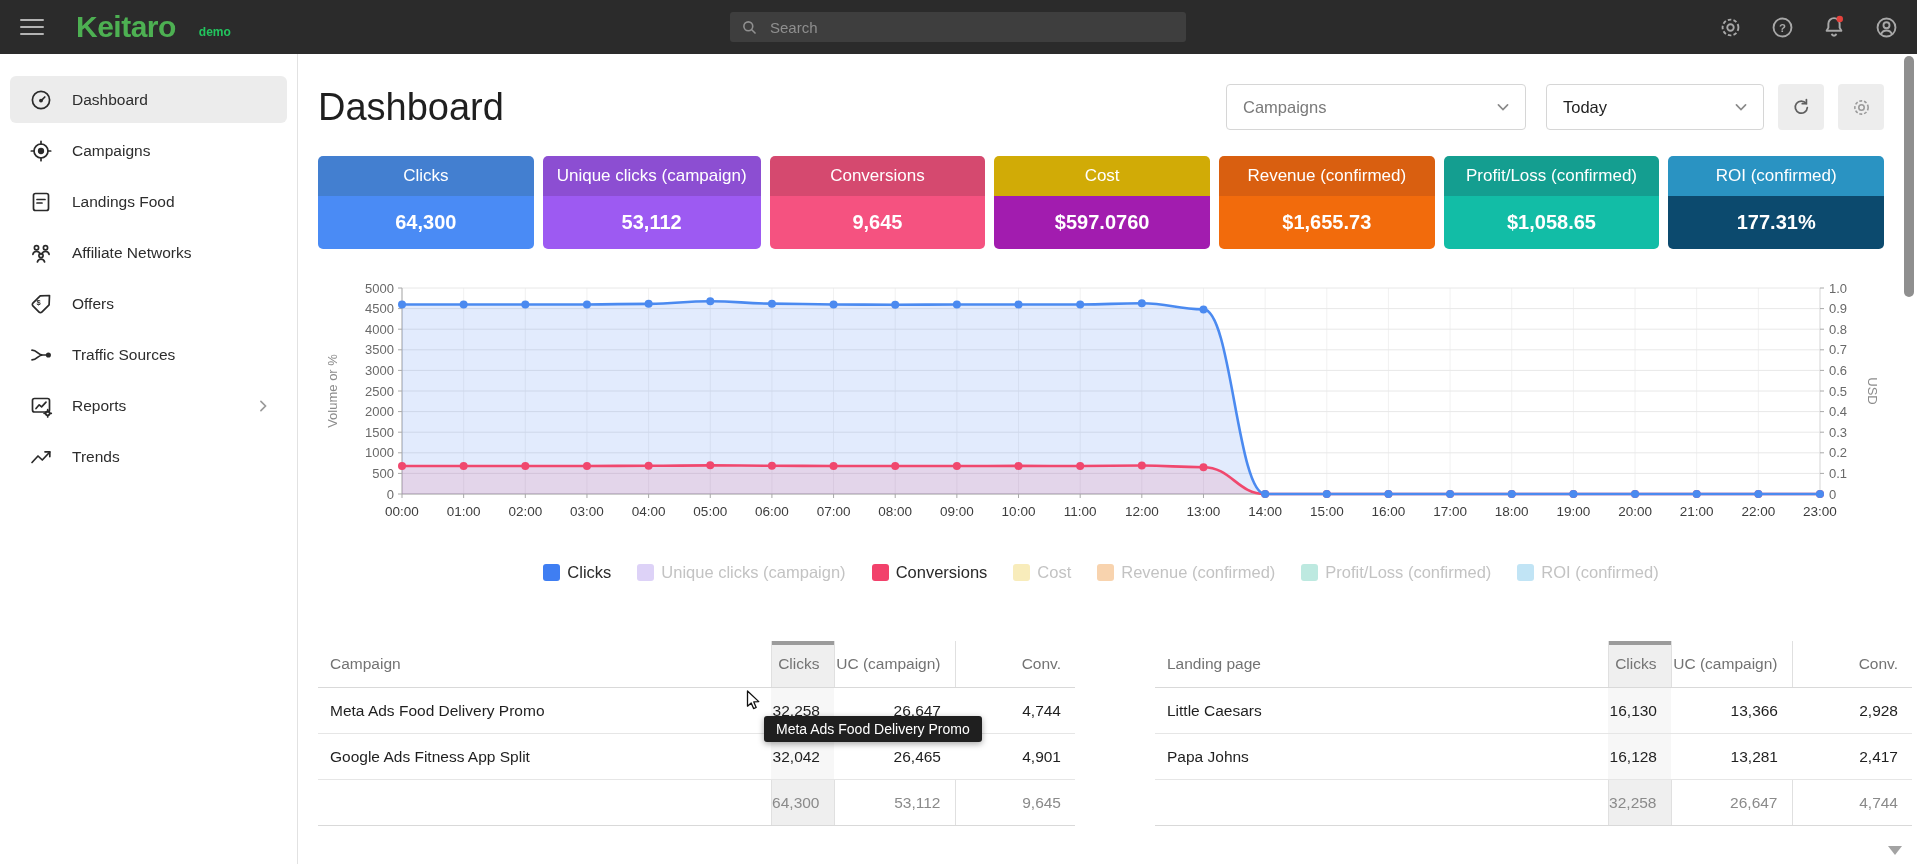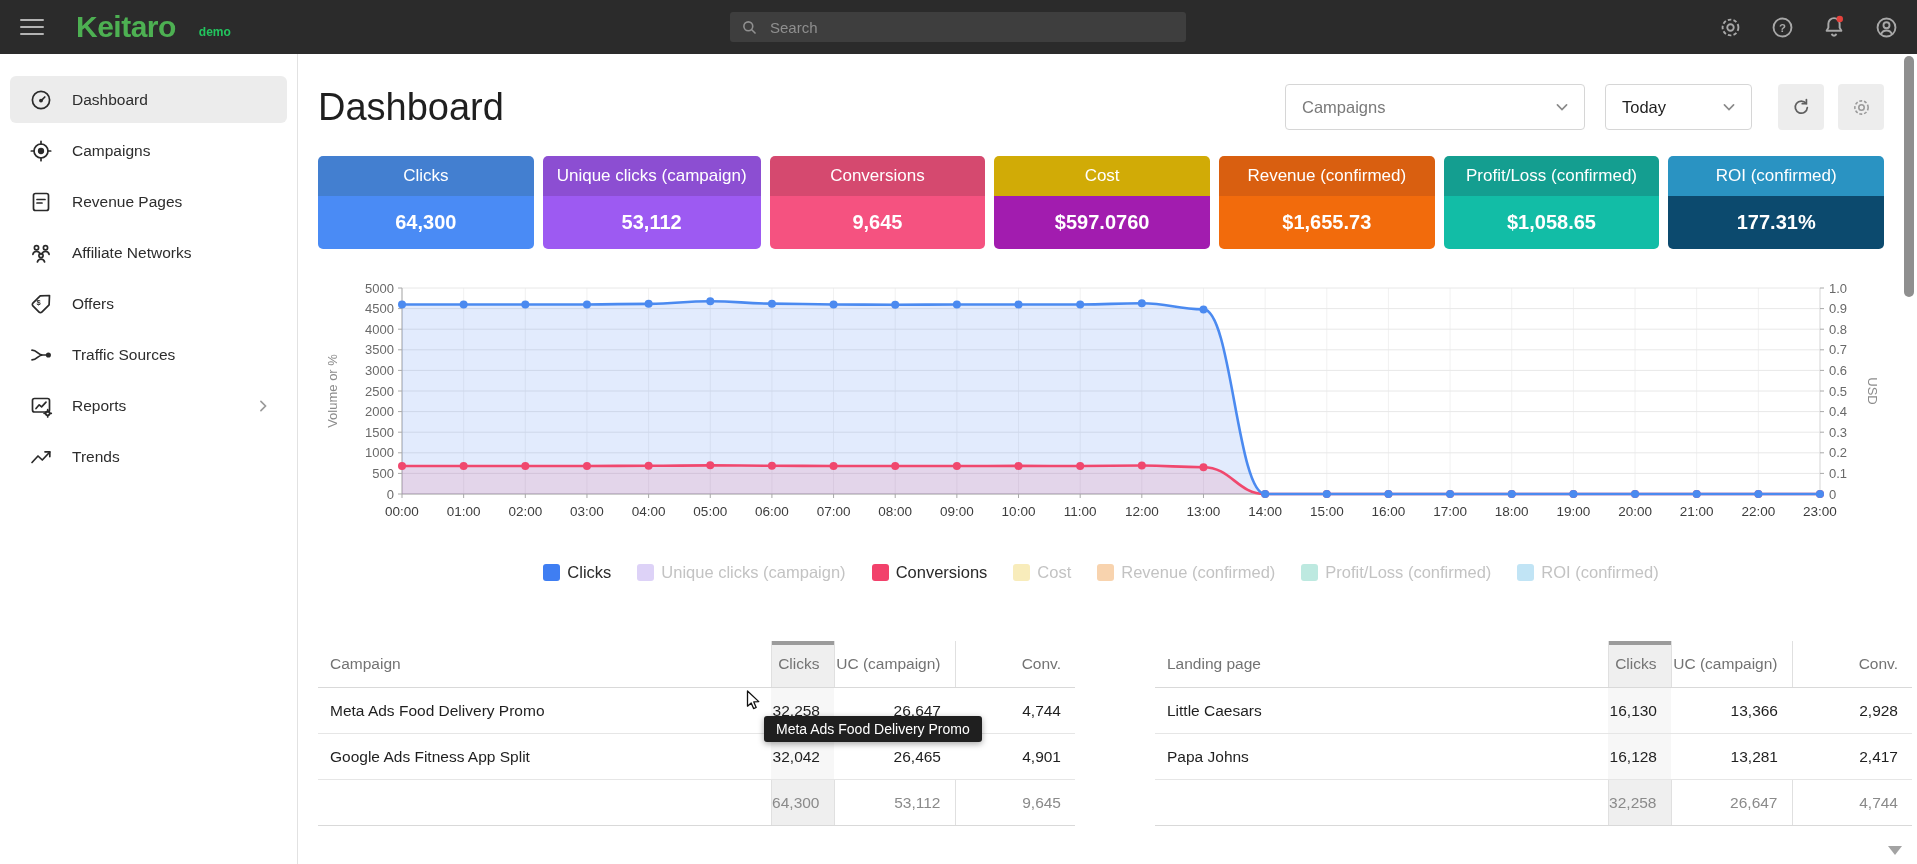--- a/index.html
+++ b/index.html
@@ -34,21 +34,21 @@
   
   .main{position:absolute;left:299px;top:54px;width:1602px;height:810px;box-sizing:border-box;
         padding:0 17px 0 19px;}
   .main-head{display:flex;justify-content:space-between;align-items:center;margin-top:28px;height:50px;}
   h1{margin:0;font-size:38px;font-weight:400;color:#1f1f1f;}
   .controls{display:flex;align-items:center;gap:14px;}
   .select{height:46px;border:1px solid #d6d6d6;border-radius:4px;background:#fff;display:flex;
           align-items:center;justify-content:space-between;padding:0 12px 0 16px;box-sizing:border-box;
           font-size:16.5px;cursor:pointer;}
   .select.campaigns{width:300px;color:#7a7a7a;margin-right:6px;}
-  .select.today{width:147px;color:#1f1f1f;margin-right:12px;}
+  .select.today{width:218px;color:#1f1f1f;}
   .sq-btn{width:46px;height:46px;border:none;border-radius:4px;background:#ededed;display:flex;
           align-items:center;justify-content:center;cursor:pointer;padding:0;}
 
   
   .cards{display:flex;gap:9px;margin-top:24px;height:93px;}
   .card{flex:1 1 0;min-width:max-content;border-radius:5px;overflow:hidden;color:#fff;cursor:pointer;
         display:flex;flex-direction:column;}
   .card-head{height:40px;display:flex;align-items:center;justify-content:center;font-size:17px;
         padding:0 14px;white-space:nowrap;}
   .card-body{flex:1;display:flex;align-items:center;justify-content:center;font-size:20px;font-weight:bold;}
@@ -159,21 +159,21 @@
         </span>
         <span class="grow">Campaigns</span>
       </div>
       <div class="side-item">
         <span class="sico">
           <svg width="24" height="24" viewBox="0 0 24 24" fill="none" stroke="#2a2a2a" stroke-width="1.7" stroke-linecap="round" stroke-linejoin="round">
             <rect x="4.5" y="3.5" width="15" height="17" rx="2"></rect>
             <path d="M8 9.5h8M8 13h5"></path>
           </svg>
         </span>
-        <span class="grow">Revenue Pages</span>
+        <span class="grow">Landings Food</span>
       </div>
       <div class="side-item">
         <span class="sico">
           <svg width="24" height="24" viewBox="0 0 24 24" fill="none" stroke="#2a2a2a" stroke-width="1.7" stroke-linecap="round" stroke-linejoin="round">
             <circle cx="7.5" cy="6.8" r="2.1"></circle>
             <circle cx="16.5" cy="6.8" r="2.1"></circle>
             <path d="M3.9 13.3a3.7 3.7 0 0 1 7.2 0M12.9 13.3a3.7 3.7 0 0 1 7.2 0"></path>
             <circle cx="12" cy="14.6" r="2.1"></circle>
             <path d="M8.4 21a3.7 3.7 0 0 1 7.2 0"></path>
           </svg>

